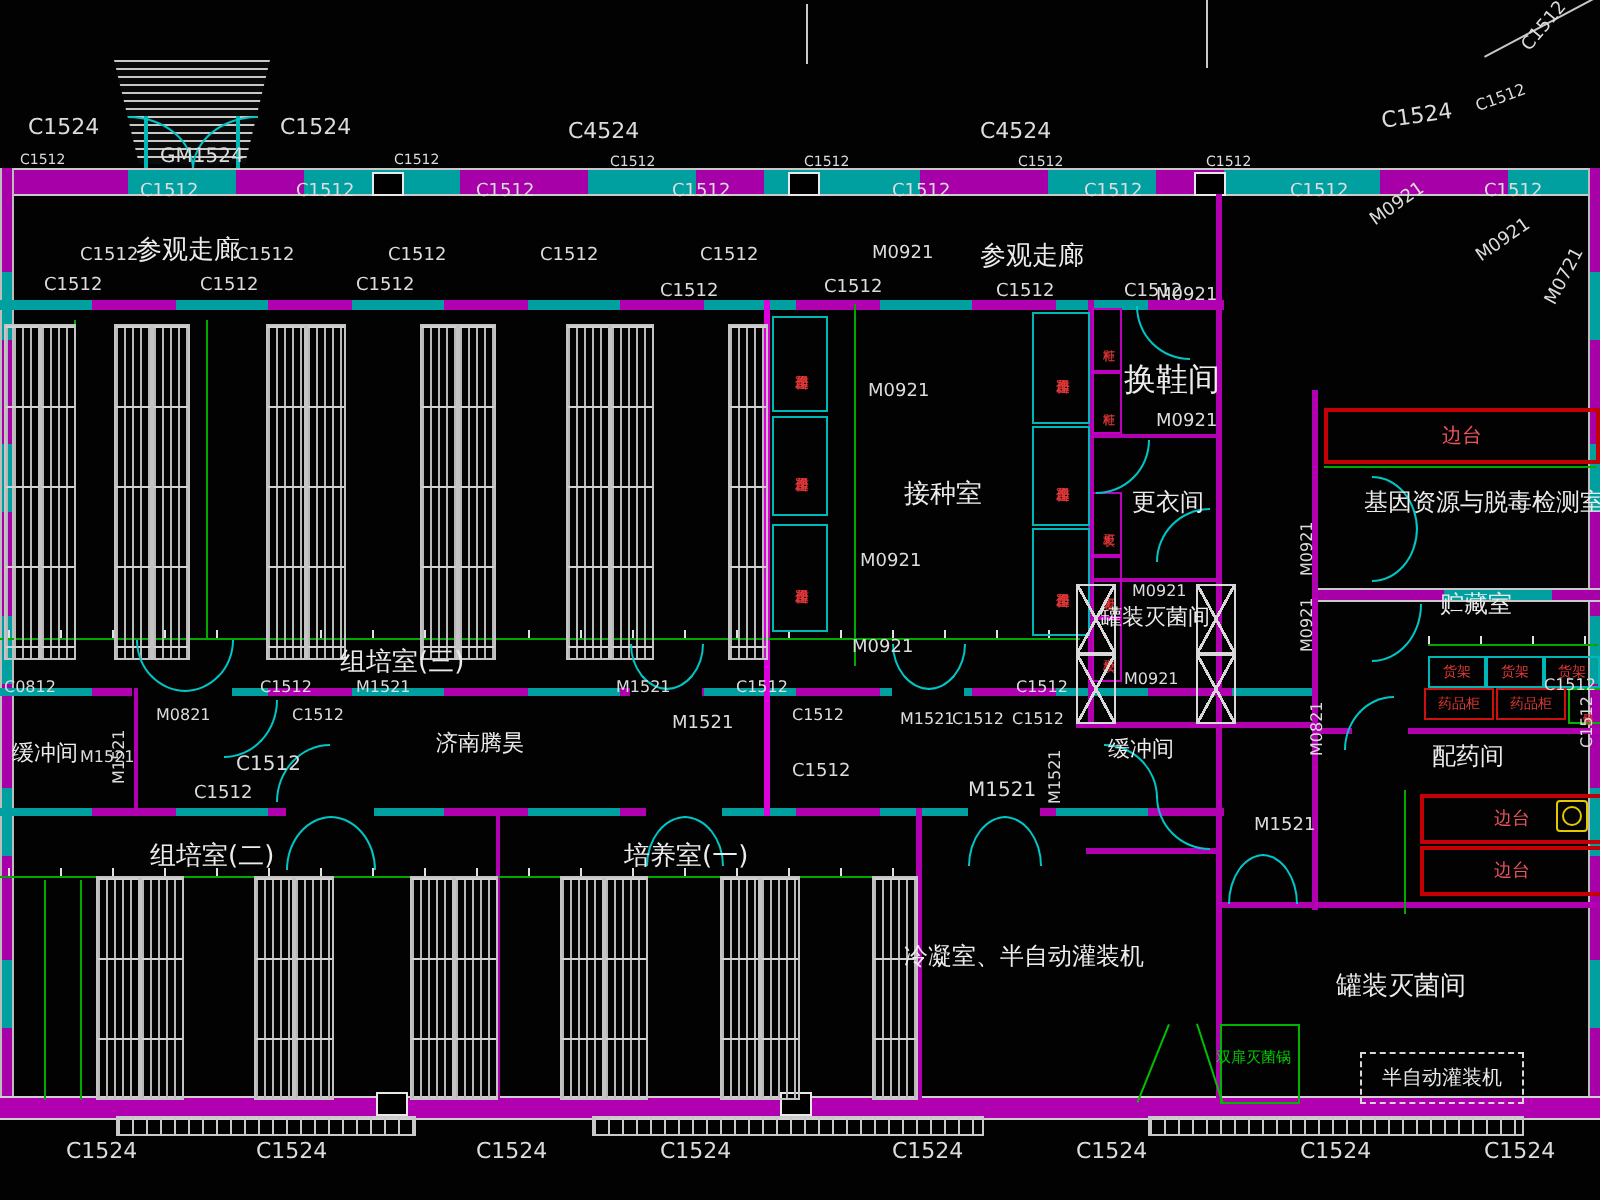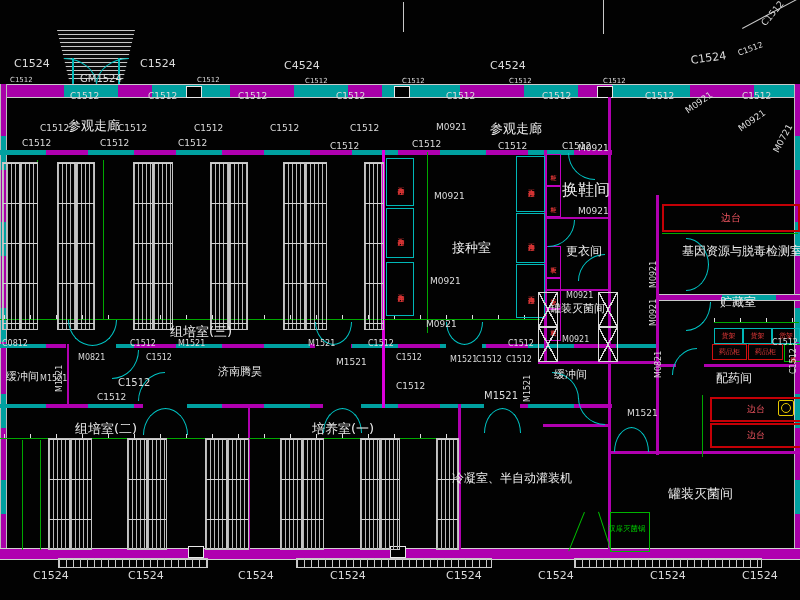--- a/index.html
+++ b/index.html
@@ -213,20 +213,23 @@
       <span>边台</span>
     </div>
   <div class="sink" style="left:778px;top:400px;width:14px;height:14px;"></div>
   <div class="redbox" style="left:710px;top:423px;width:88px;height:21px;font-size:9px;">
       <span>边台</span>
     </div>
 
   <div class="greenbox" style="left:610px;top:512px;width:38px;height:38px;"></div>
   <div class="gv" style="left:584px;top:512px;height:42px;transform:rotate(22deg);"></div>
   <div class="gv" style="left:598px;top:512px;height:42px;transform:rotate(-18deg);"></div>
+  <div class="dashedbox" style="left:680px;top:526px;width:80px;height:24px;font-size:10px;">
+      <span>半自动灌装机</span>
+    </div>
 
   <div class="arc q3" style="left:68px;top:320px;width:24px;height:25px;"></div>
   <div class="arc q4" style="left:92px;top:320px;width:24px;height:25px;"></div>
   <div class="arc q3" style="left:315px;top:322px;width:18px;height:22px;"></div>
   <div class="arc q4" style="left:333px;top:322px;width:18px;height:22px;"></div>
   <div class="arc q3" style="left:446px;top:322px;width:18px;height:22px;"></div>
   <div class="arc q4" style="left:464px;top:322px;width:18px;height:22px;"></div>
   <div class="arc q2" style="left:143px;top:408px;width:22px;height:26px;"></div>
   <div class="arc q1" style="left:165px;top:408px;width:22px;height:26px;"></div>
   <div class="arc q2" style="left:323px;top:408px;width:19px;height:24px;"></div>

